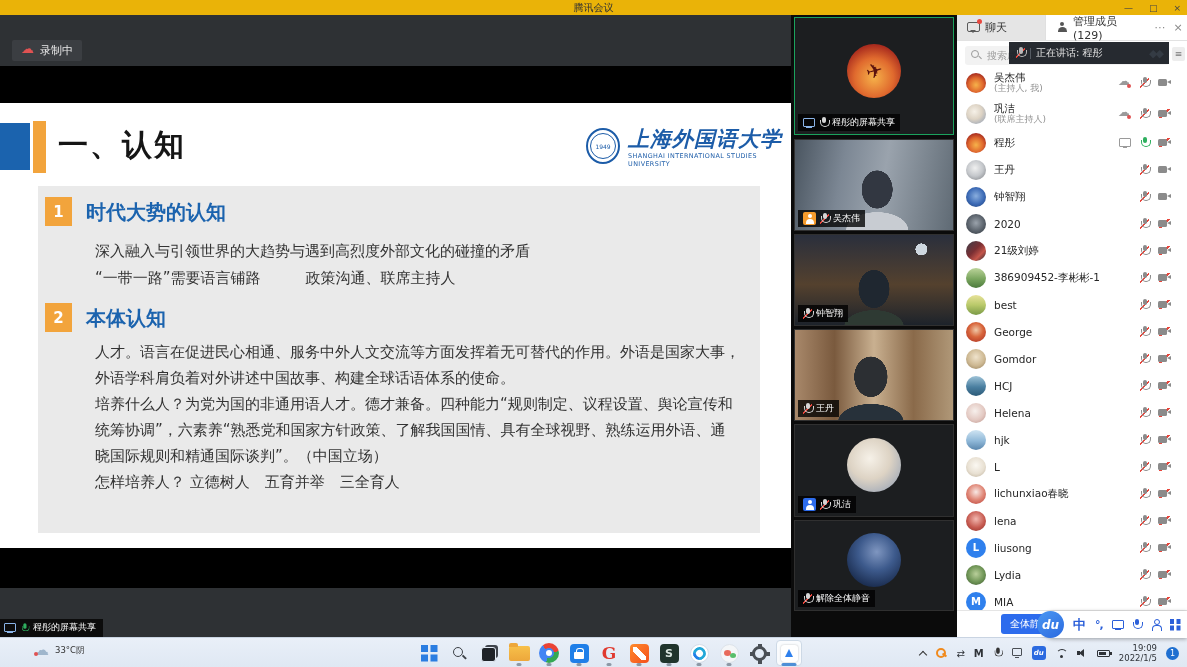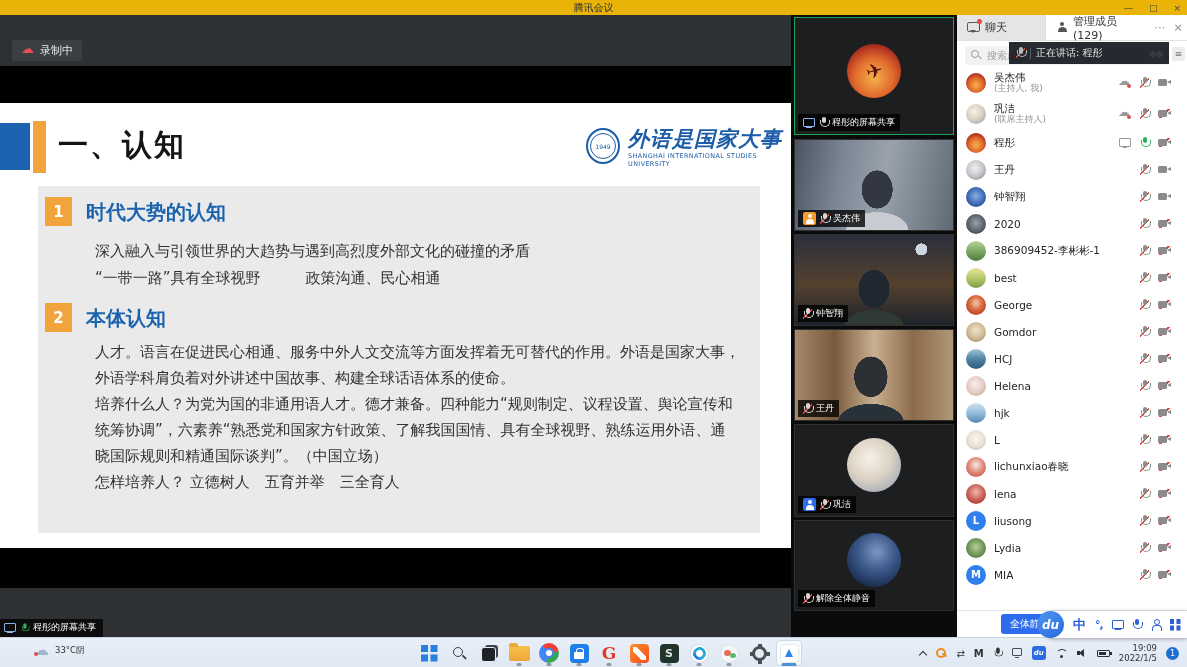--- a/index.html
+++ b/index.html
@@ -215,29 +215,29 @@
 
     <div class="slide">
       <div class="accent-blue"></div>
       <div class="accent-orange"></div>
       <div class="slide-title">一、认知</div>
       <div class="logo">
         <span class="logo-seal">
             <i>1949</i>
           </span>
         <span class="logo-txt">
-          <div class="cn">外语是国家大事</div>
+          <div class="cn">上海外国语大学</div>
           <div class="en">SHANGHAI INTERNATIONAL STUDIES UNIVERSITY</div>
         </span>
       </div>
       <div class="graybox">
         <div class="num-badge nb1">1</div>
         <div class="sec-h sh1">时代大势的认知</div>
         <div class="sec-line sl1">深入融入与引领世界的大趋势与遇到高烈度外部文化的碰撞的矛盾</div>
-        <div class="sec-line sl2">“一带一路”具有全球视野　　　政策沟通、民心相通</div>
+        <div class="sec-line sl2">“一带一路”需要语言铺路　　　政策沟通、联席主持人</div>
         <div class="num-badge nb2">2</div>
         <div class="sec-h sh2">本体认知</div>
         <div class="para"><div>人才。语言在促进民心相通、服务中外人文交流等方面发挥着无可替代的作用。外语是国家大事，</div><div>外语学科肩负着对外讲述中国故事、构建全球话语体系的使命。</div><div>培养什么人？为党为国的非通用语人才。德才兼备。四种能力“规则制定、议程设置、舆论宣传和</div><div>统筹协调”，六素养“熟悉党和国家方针政策、了解我国国情、具有全球视野、熟练运用外语、通</div><div>晓国际规则和精通国际谈判”。（中国立场）</div><div>怎样培养人？ 立德树人　五育并举　三全育人</div></div>
       </div>
     </div>
 
     <div class="rec-badge">
       <span class="i i-cloud-rec"></span>
       <span>录制中</span>
     </div>
@@ -393,20 +393,28 @@
 
       <div class="m-row">
         <span class="m-av" style="background:radial-gradient(circle at 50% 45%,#9aa2ab 0%,#555d66 60%,#2e343b 100%)"></span>
         <span class="m-name">2020</span>
         <span class="m-icons">
             <span class="i i-mic muted"></span>
             <span class="i i-cam muted"></span>
           </span>
       </div>
 
+      <div class="m-row">
+        <span class="m-av" style="background:linear-gradient(135deg,#3c3f4a 0%,#7a2f33 45%,#c4554a 70%,#23262e 100%)"></span>
+        <span class="m-name">21级刘婷</span>
+        <span class="m-icons">
+            <span class="i i-mic muted"></span>
+            <span class="i i-cam muted"></span>
+          </span>
+      </div>
 
       <div class="m-row">
         <span class="m-av" style="background:linear-gradient(180deg,#bcd49a 0%,#79a55e 55%,#4c7a3c 100%)"></span>
         <span class="m-name">386909452-李彬彬-1</span>
         <span class="m-icons">
             <span class="i i-mic muted"></span>
             <span class="i i-cam muted"></span>
           </span>
       </div>
 

